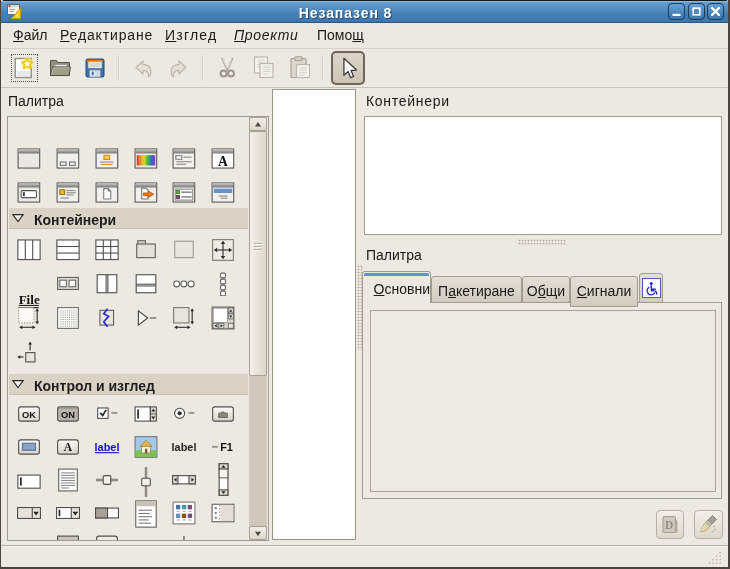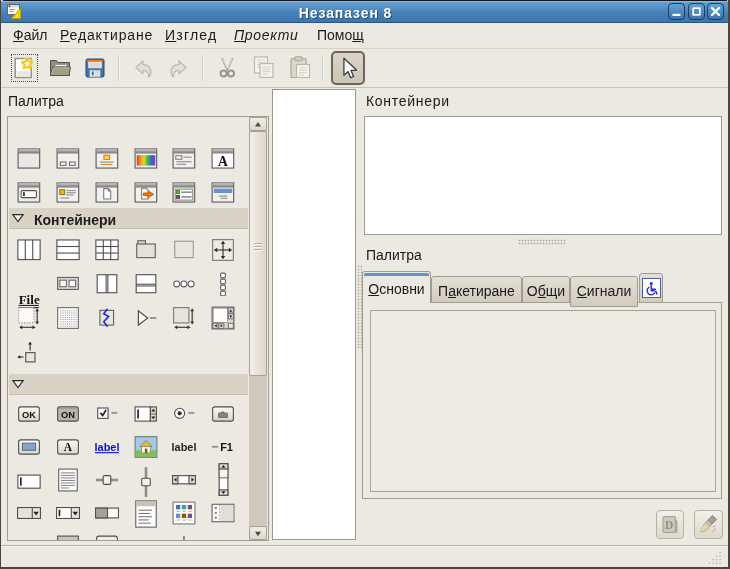--- a/index.html
+++ b/index.html
@@ -400,20 +400,21 @@
           <rect x="15.8" y="15.8" width="4.6" height="4.6" fill="#e8e5df" stroke="#555" stroke-width="0.7"></rect>
         </svg></div>
       <div style="position:absolute;left:9px;top:222px;width:24px;height:24px;"><svg width="24" height="24" viewBox="0 0 22 22" style="">
           <rect x="8" y="12.5" width="8.5" height="8.5" fill="#e7e4dd" stroke="#4e4e4e"></rect>
           <line x1="12" y1="10.5" x2="12" y2="4" stroke="#2c2c2c"></line>
           <path d="M 12 2.2 L 13.7 5 L 10.3 5 Z" fill="#2c2c2c"></path>
           <line x1="6" y1="16.5" x2="1.5" y2="16.5" stroke="#2c2c2c"></line>
           <path d="M 0.2 16.5 L 3 18.2 L 3 14.8 Z" fill="#2c2c2c"></path>
         </svg></div>
       <div class="hdr" style="top:257px;">
+        <span style="letter-spacing:0px;">Контрол и изглед</span>
         <svg width="12" height="12" viewBox="0 0 12 12" style="position:absolute;left:3px;top:5px;">
           <path d="M 0.8 1.6 L 11.2 1.6 L 6 8.6 Z" fill="#f4f2ec" stroke="#2a2a2a" stroke-width="1.1"></path>
         </svg>
       </div>
       <div style="position:absolute;left:9px;top:285px;width:24px;height:24px;"><svg width="24" height="24" viewBox="0 0 22 22" style="">
           <defs>
             <linearGradient id="bg1" x1="0" y1="0" x2="0" y2="1">
               <stop offset="0" stop-color="#fbfaf8"></stop>
               <stop offset="1" stop-color="#d8d4ca"></stop>
             </linearGradient>
@@ -607,21 +608,21 @@
     <div style="position:absolute;left:272px;top:89px;width:84px;height:451px;background:#fff;border:1px solid #9b968a;box-sizing:border-box;"></div>
     <div style="position:absolute;left:357px;top:265px;width:6px;height:85px;background-image:radial-gradient(circle, #b1aa9c 0.8px, transparent 1.1px);background-size:3px 3px;"></div>
     <div class="lbl" style="left:366px;top:94px;letter-spacing:0.7px;">Контейнери</div>
     <div style="position:absolute;left:364px;top:116px;width:358px;height:119px;background:#fff;border:1px solid #a19c90;box-sizing:border-box;"></div>
     <div style="position:absolute;left:518px;top:239px;width:48px;height:6px;background-image:radial-gradient(circle, #b1aa9c 0.8px, transparent 1.1px);background-size:3px 3px;"></div>
     <div class="lbl" style="left:366px;top:248px;">Палитра</div>
     <div style="position:absolute;left:362px;top:302px;width:360px;height:197px;border:1px solid #a19c90;box-sizing:border-box;background:#ece9e2;"></div>
     <div style="position:absolute;left:370px;top:310px;width:346px;height:182px;border:1px solid #a8a396;box-sizing:border-box;background:#edeae3;"></div>
     <div class="tab" style="left:362px;top:271px;width:69px;height:32px;background:#ece9e2;border:1px solid #a19c90;border-bottom:none;border-radius:3px 3px 0 0;z-index:5;">
       <div style="position:absolute;left:1px;right:1px;top:1px;height:3px;background:#5b94cf;border-radius:2px 2px 0 0;"></div>
-      <div style="position:absolute;left:0;right:0;top:10px;"><u>О</u>сновни</div>
+      <div style="position:absolute;left:0;right:0;top:10px;text-align:right;"><u>О</u>сновни</div>
     </div>
     <div class="tab" style="left:431px;top:276px;width:91px;height:27px;background:linear-gradient(#e3dfd6,#d2ccc0);border:1px solid #a19c90;border-radius:3px 3px 0 0;">
       <div style="position:absolute;left:0;right:0;top:7px;">П<u>а</u>кетиране</div>
     </div>
     <div class="tab" style="left:522px;top:276px;width:48px;height:27px;background:linear-gradient(#e3dfd6,#d2ccc0);border:1px solid #a19c90;border-radius:3px 3px 0 0;">
       <div style="position:absolute;left:0;right:0;top:7px;">О<u>б</u>щи</div>
     </div>
     <div class="tab" style="left:570px;top:276px;width:68px;height:31px;background:linear-gradient(#e3dfd6,#d2ccc0);border:1px solid #a19c90;border-radius:3px 3px 0 0;">
       <div style="position:absolute;left:0;right:0;top:7px;"><u>С</u>игнали</div>
     </div>

